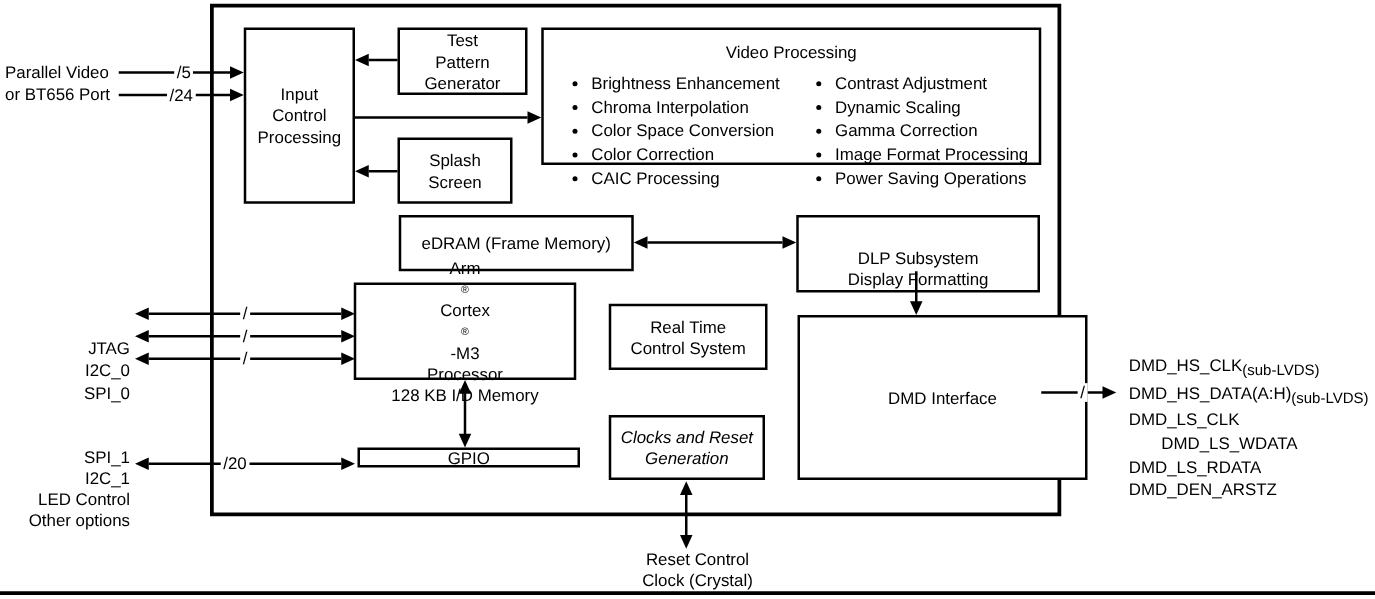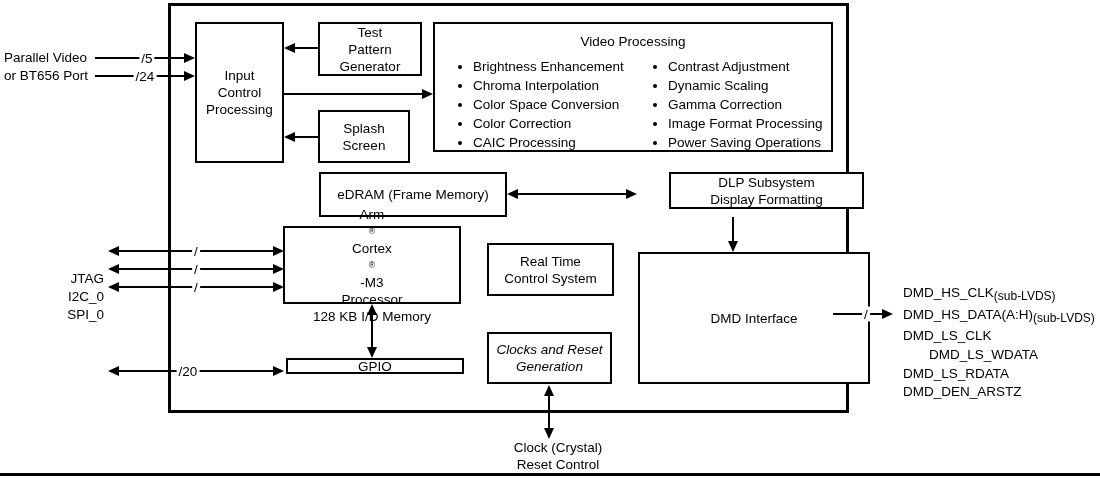--- a/index.html
+++ b/index.html
@@ -81,21 +81,21 @@
     <span>Test</span>
     <span>Pattern</span>
     <span>Generator</span>
   </div>
 
   <div class="box" style="left:318px; top:110px; width:92px; height:53px;">
     <span>Splash</span>
     <span>Screen</span>
   </div>
 
-  <div class="box" style="left:433px; top:22px; width:400px; height:130px; display:block;">
+  <div class="box" style="left:433px; top:22px; width:400px; height:110px; display:block;">
     <div class="vp-title">Video Processing</div>
     <ul class="vp-list" style="left:22px;">
       <li>Brightness Enhancement</li>
       <li>Chroma Interpolation</li>
       <li>Color Space Conversion</li>
       <li>Color Correction</li>
       <li>CAIC Processing</li>
     </ul>
     <ul class="vp-list" style="left:217px;">
       <li>Contrast Adjustment</li>
@@ -103,21 +103,21 @@
       <li>Gamma Correction</li>
       <li>Image Format Processing</li>
       <li>Power Saving Operations</li>
     </ul>
   </div>
 
   <div class="box" style="left:319px; top:172px; width:188px; height:45px;">
     <span>eDRAM (Frame Memory)</span>
   </div>
 
-  <div class="box" style="left:669px; top:172px; width:195px; height:37px;">
+  <div class="box" style="left:637px; top:172px; width:195px; height:62px;justify-content:flex-end;">
     <span>DLP Subsystem</span>
     <span>Display Formatting</span>
   </div>
 
   <div class="box" style="left:283px; top:226px; width:178px; height:78px;">
     <span>
         <span>Arm</span>
         <span class="reg">®</span>
         <span> Cortex</span>
         <span class="reg">®</span>
@@ -205,28 +205,34 @@
     <span>Parallel Video</span>
     <span>or BT656 Port</span>
   </div>
 
   <div class="lbl right" style="left:30px; top:242px; width:74px; line-height:18px;">
     <span>JTAG</span>
     <span>I2C_0</span>
     <span>SPI_0</span>
   </div>
 
+  <div class="lbl right" style="left:12px; top:329px; width:92px; line-height:17px;">
+    <span>SPI_1</span>
+    <span>I2C_1</span>
+    <span>LED Control</span>
+    <span>Other options</span>
+  </div>
 
   <div class="pin" style="left:903px; top:284px;"><span>DMD_HS_CLK</span><span class="sub">(sub-LVDS)</span></div>
   <div class="pin" style="left:903px; top:306px;"><span>DMD_HS_DATA(A:H)</span><span class="sub">(sub-LVDS)</span></div>
   <div class="pin" style="left:903px; top:327px;"><span>DMD_LS_CLK</span><span class="sub"></span></div>
   <div class="pin" style="left:929px; top:346px;"><span>DMD_LS_WDATA</span><span class="sub"></span></div>
   <div class="pin" style="left:903px; top:365px;"><span>DMD_LS_RDATA</span><span class="sub"></span></div>
   <div class="pin" style="left:903px; top:383px;"><span>DMD_DEN_ARSTZ</span><span class="sub"></span></div>
 
   <div class="lbl center" style="left:478px; top:440px; width:160px; line-height:16.5px;">
+    <span>Reset Control</span>
     <span>Clock (Crystal)</span>
-    <span>Reset Control</span>
   </div>
 
   <div class="rule" style="left:0; top:473px; width:1100px; height:2.5px;"></div>
 
 </div>
 
 </body></html>

